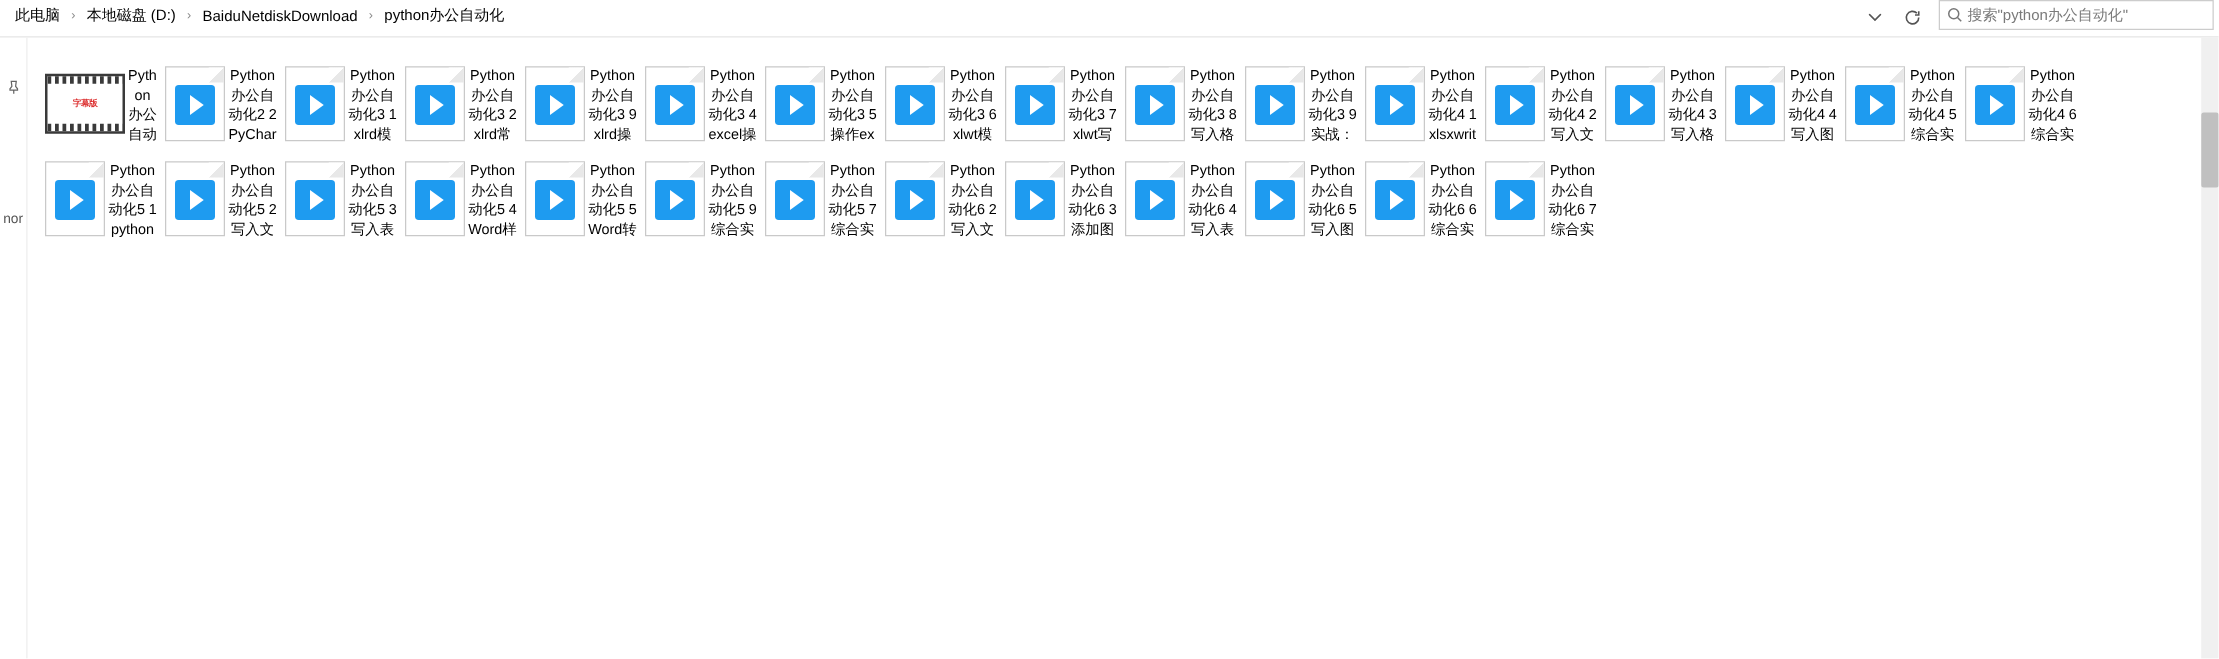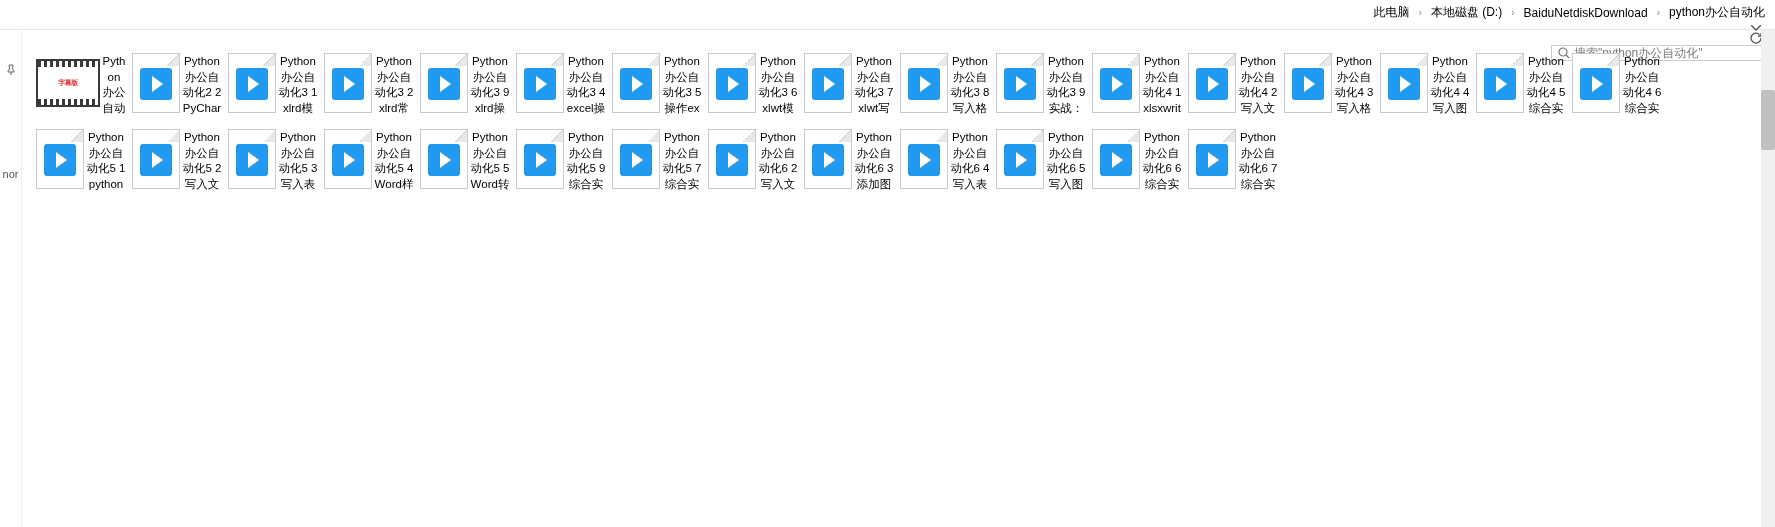--- a/index.html
+++ b/index.html
@@ -1,18 +1,18 @@
 <!DOCTYPE html>
 <html><head>
   <meta charset="utf-8">
   <style>
     * { margin: 0; padding: 0; box-sizing: border-box; }
     body { font-family: "Microsoft YaHei", "Segoe UI", sans-serif; font-size: 12px; background: #fff; color: #000; overflow: hidden; }
     .window { width: 1775px; height: 527px; display: flex; flex-direction: column; }
-    .addrbar { height: 30px; border-bottom: 1px solid #e5e5e5; display: flex; align-items: flex-end; padding: 0 4px; flex-direction: column; }
+    .addrbar { height: 30px; border-bottom: 1px solid #e5e5e5; display: flex; align-items: flex-start; padding: 0 4px; }
     .breadcrumb { flex: 1; display: flex; align-items: center; gap: 1px; padding-left: 2px; }
     .crumb { padding: 4px 6px; color: #000; cursor: pointer; white-space: nowrap; }
     .chev { color: #8a8a8a; font-size: 10px; padding: 0 2px; }
     .addr-btn { width: 30px; height: 28px; display: flex; align-items: center; justify-content: center; color: #555; cursor: pointer; }
     .search-wrap { width: 220px; height: 24px; margin-left: 6px; border: 1px solid #ccc; display: flex; align-items: center; padding: 0 6px; }
     .search-wrap svg { flex-shrink: 0; }
     .search-wrap input { border: none; outline: none; flex: 1; font-size: 12px; color: #000; background: transparent; margin-left: 4px; }
     .search-wrap input::placeholder { color: #7a7a7a; }
     .body { flex: 1; display: flex; overflow: hidden; }
     .left-strip { width: 22px; border-right: 1px solid #eee; display: flex; flex-direction: column; align-items: center; padding-top: 34px; gap: 90px; color: #555; font-size: 11px; }

